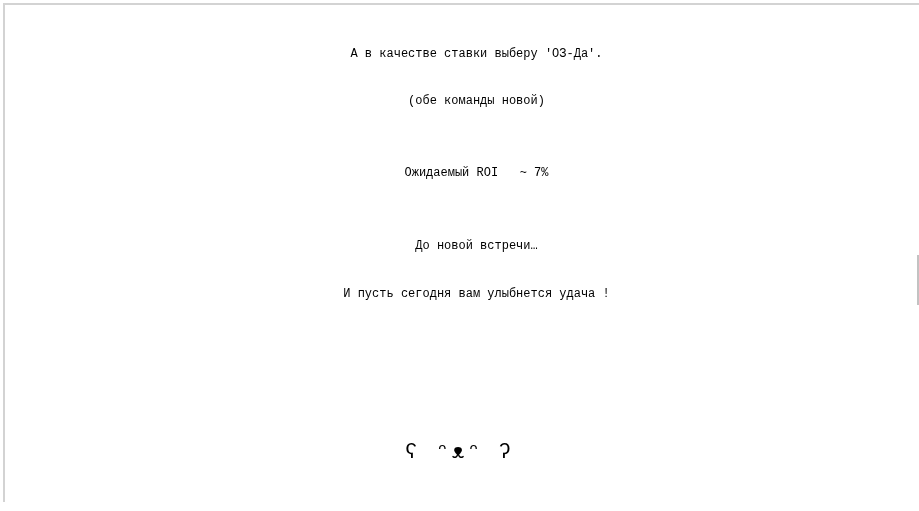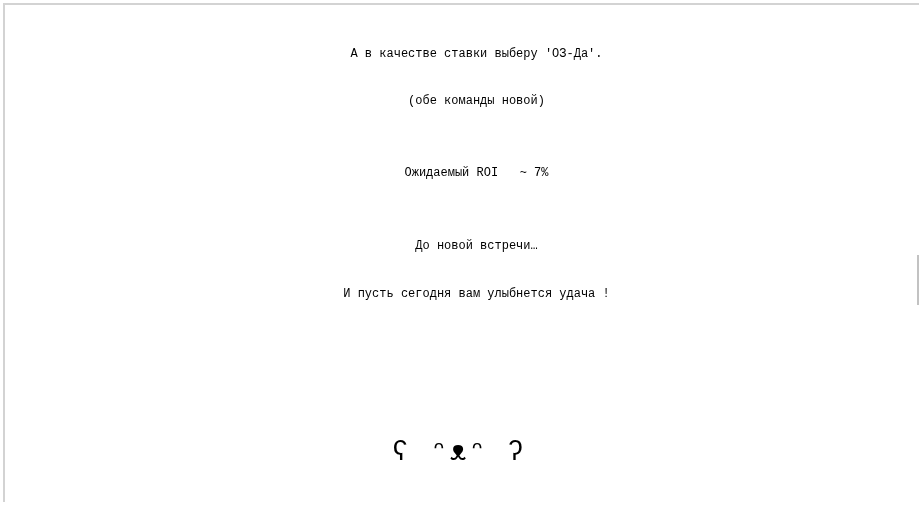--- a/index.html
+++ b/index.html
@@ -49,21 +49,21 @@
   .l3 { top: 146px; }
   .l4 { top: 219px; }
   .l5 { top: 267px; }
   .kaomoji {
     position: absolute;
     left: 0;
     width: 100%;
     margin: 0;
     top: 438px;
     text-align: center;
-    font-size: 27px;
+    font-size: 21px;
     line-height: 30px;
     letter-spacing: 3px;
     white-space: pre;
     color: #000000;
   }
   
   .scroll-thumb {
     position: absolute;
     right: 0;
     top: 255px;

